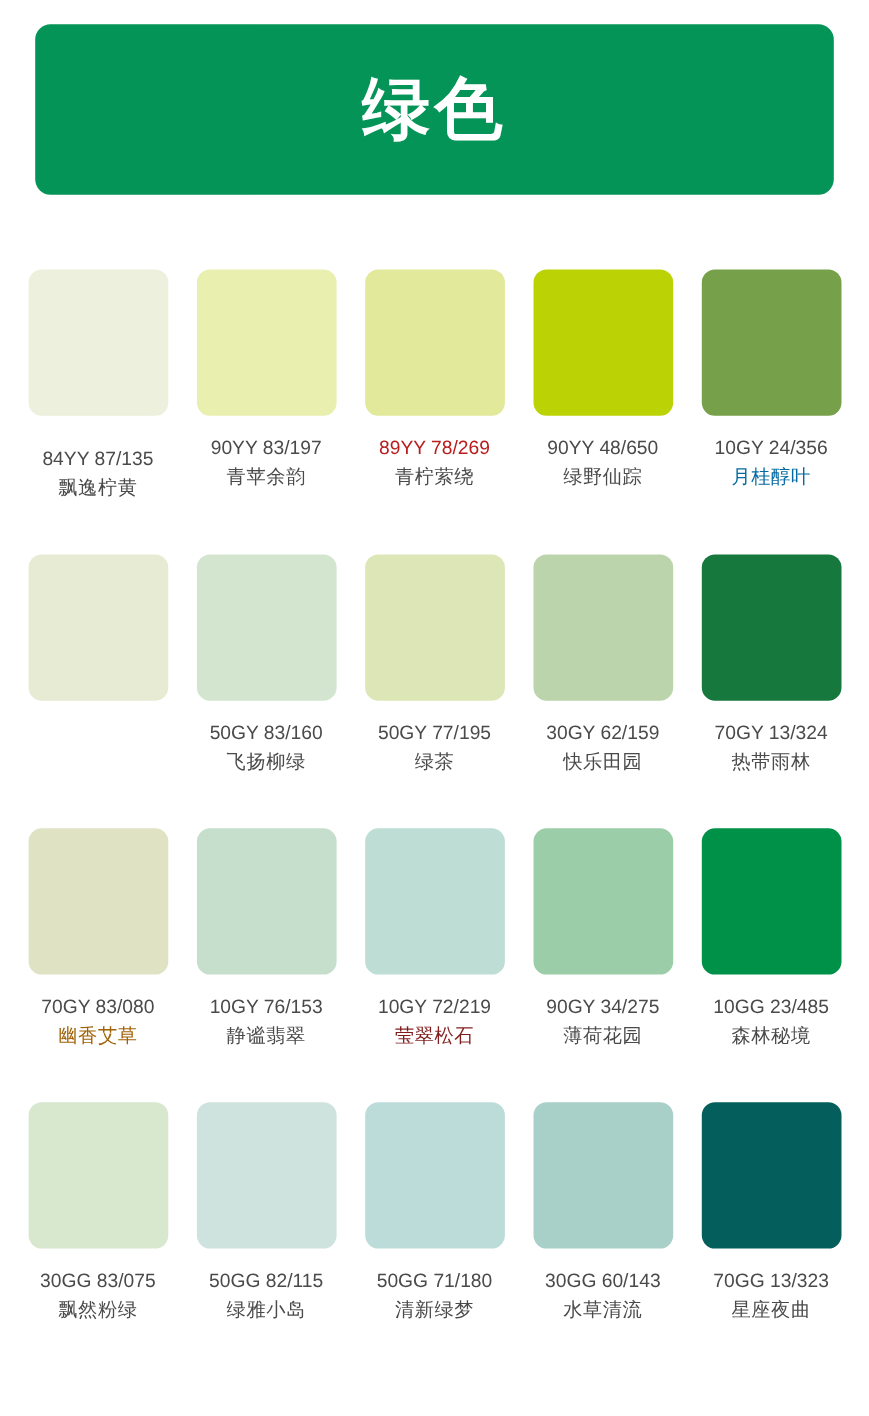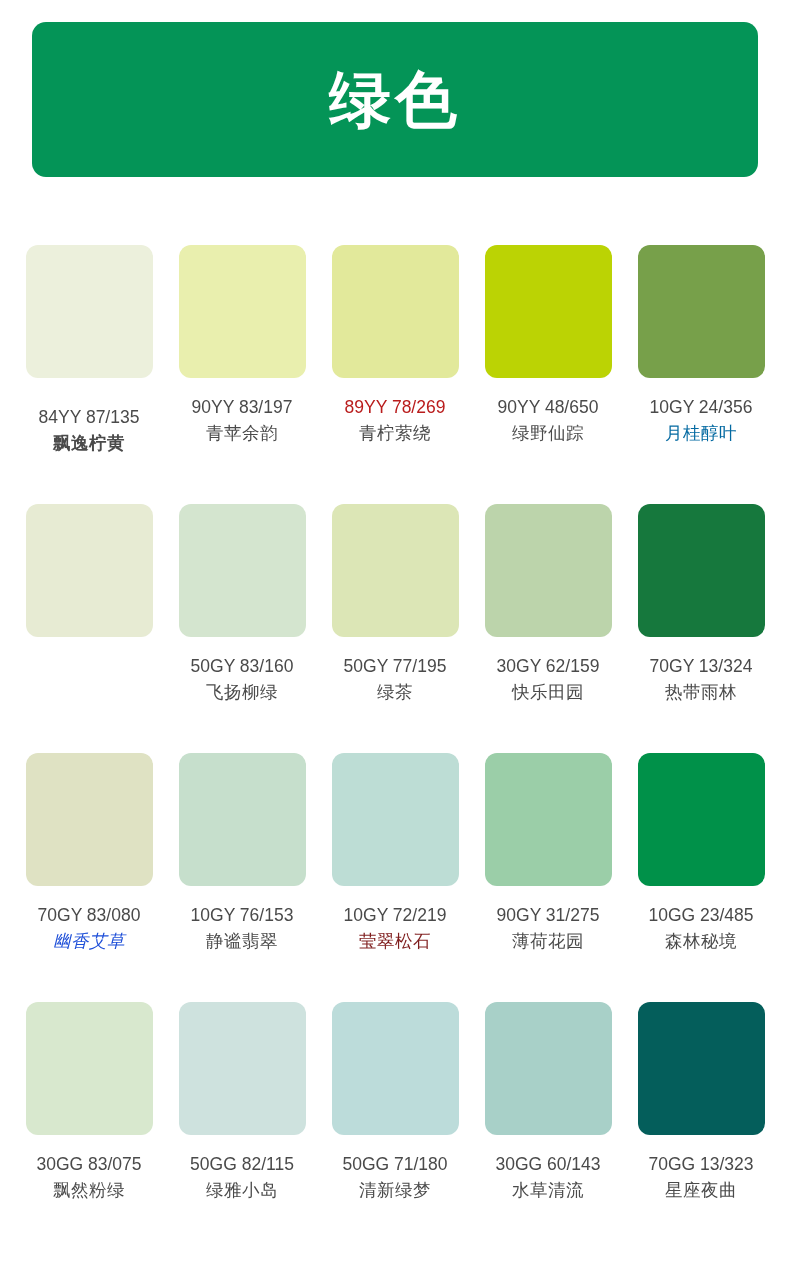--- a/index.html
+++ b/index.html
@@ -93,21 +93,21 @@
     <div class="header-title">绿色</div>
   </div>
 
   <div class="swatch-grid">
 
     <div class="swatch-row">
       <div class="swatch-cell">
         <div class="swatch-chip" style="background-color: rgb(236, 240, 220);"></div>
         <div class="swatch-labels">
           <div class="swatch-code" style="color: rgb(74, 74, 74); margin-top: 10px;">84YY 87/135</div>
-          <div class="swatch-name" style="color: rgb(74, 74, 74); font-weight: bold;">飘逸柠黄</div>
+          <div class="swatch-name" style="color: rgb(74, 74, 74);">飘逸柠黄</div>
         </div>
       </div>
       <div class="swatch-cell">
         <div class="swatch-chip" style="background-color: rgb(233, 239, 174);"></div>
         <div class="swatch-labels">
           <div class="swatch-code" style="color: rgb(74, 74, 74);">90YY 83/197</div>
           <div class="swatch-name" style="color: rgb(74, 74, 74);">青苹余韵</div>
         </div>
       </div>
       <div class="swatch-cell">
@@ -167,41 +167,41 @@
         </div>
       </div>
     </div>
     <div class="row-gap"></div>
 
     <div class="swatch-row">
       <div class="swatch-cell">
         <div class="swatch-chip" style="background-color: rgb(223, 226, 195);"></div>
         <div class="swatch-labels">
           <div class="swatch-code" style="color: rgb(74, 74, 74);">70GY 83/080</div>
-          <div class="swatch-name" style="color: #1d4ed8; font-style: italic;">幽香艾草</div>
+          <div class="swatch-name" style="color: #a16207;">幽香艾草</div>
         </div>
       </div>
       <div class="swatch-cell">
         <div class="swatch-chip" style="background-color: rgb(198, 223, 204);"></div>
         <div class="swatch-labels">
           <div class="swatch-code" style="color: rgb(74, 74, 74);">10GY 76/153</div>
           <div class="swatch-name" style="color: rgb(74, 74, 74);">静谧翡翠</div>
         </div>
       </div>
       <div class="swatch-cell">
         <div class="swatch-chip" style="background-color: rgb(189, 221, 213);"></div>
         <div class="swatch-labels">
           <div class="swatch-code" style="color: rgb(74, 74, 74);">10GY 72/219</div>
           <div class="swatch-name" style="color: #7f1d1d;">莹翠松石</div>
         </div>
       </div>
       <div class="swatch-cell">
         <div class="swatch-chip" style="background-color: rgb(155, 206, 168);"></div>
         <div class="swatch-labels">
-          <div class="swatch-code" style="color: rgb(74, 74, 74);">90GY 31/275</div>
+          <div class="swatch-code" style="color: rgb(74, 74, 74);">90GY 34/275</div>
           <div class="swatch-name" style="color: rgb(74, 74, 74);">薄荷花园</div>
         </div>
       </div>
       <div class="swatch-cell">
         <div class="swatch-chip" style="background-color: rgb(0, 145, 73);"></div>
         <div class="swatch-labels">
           <div class="swatch-code" style="color: rgb(74, 74, 74);">10GG 23/485</div>
           <div class="swatch-name" style="color: rgb(74, 74, 74);">森林秘境</div>
         </div>
       </div>

